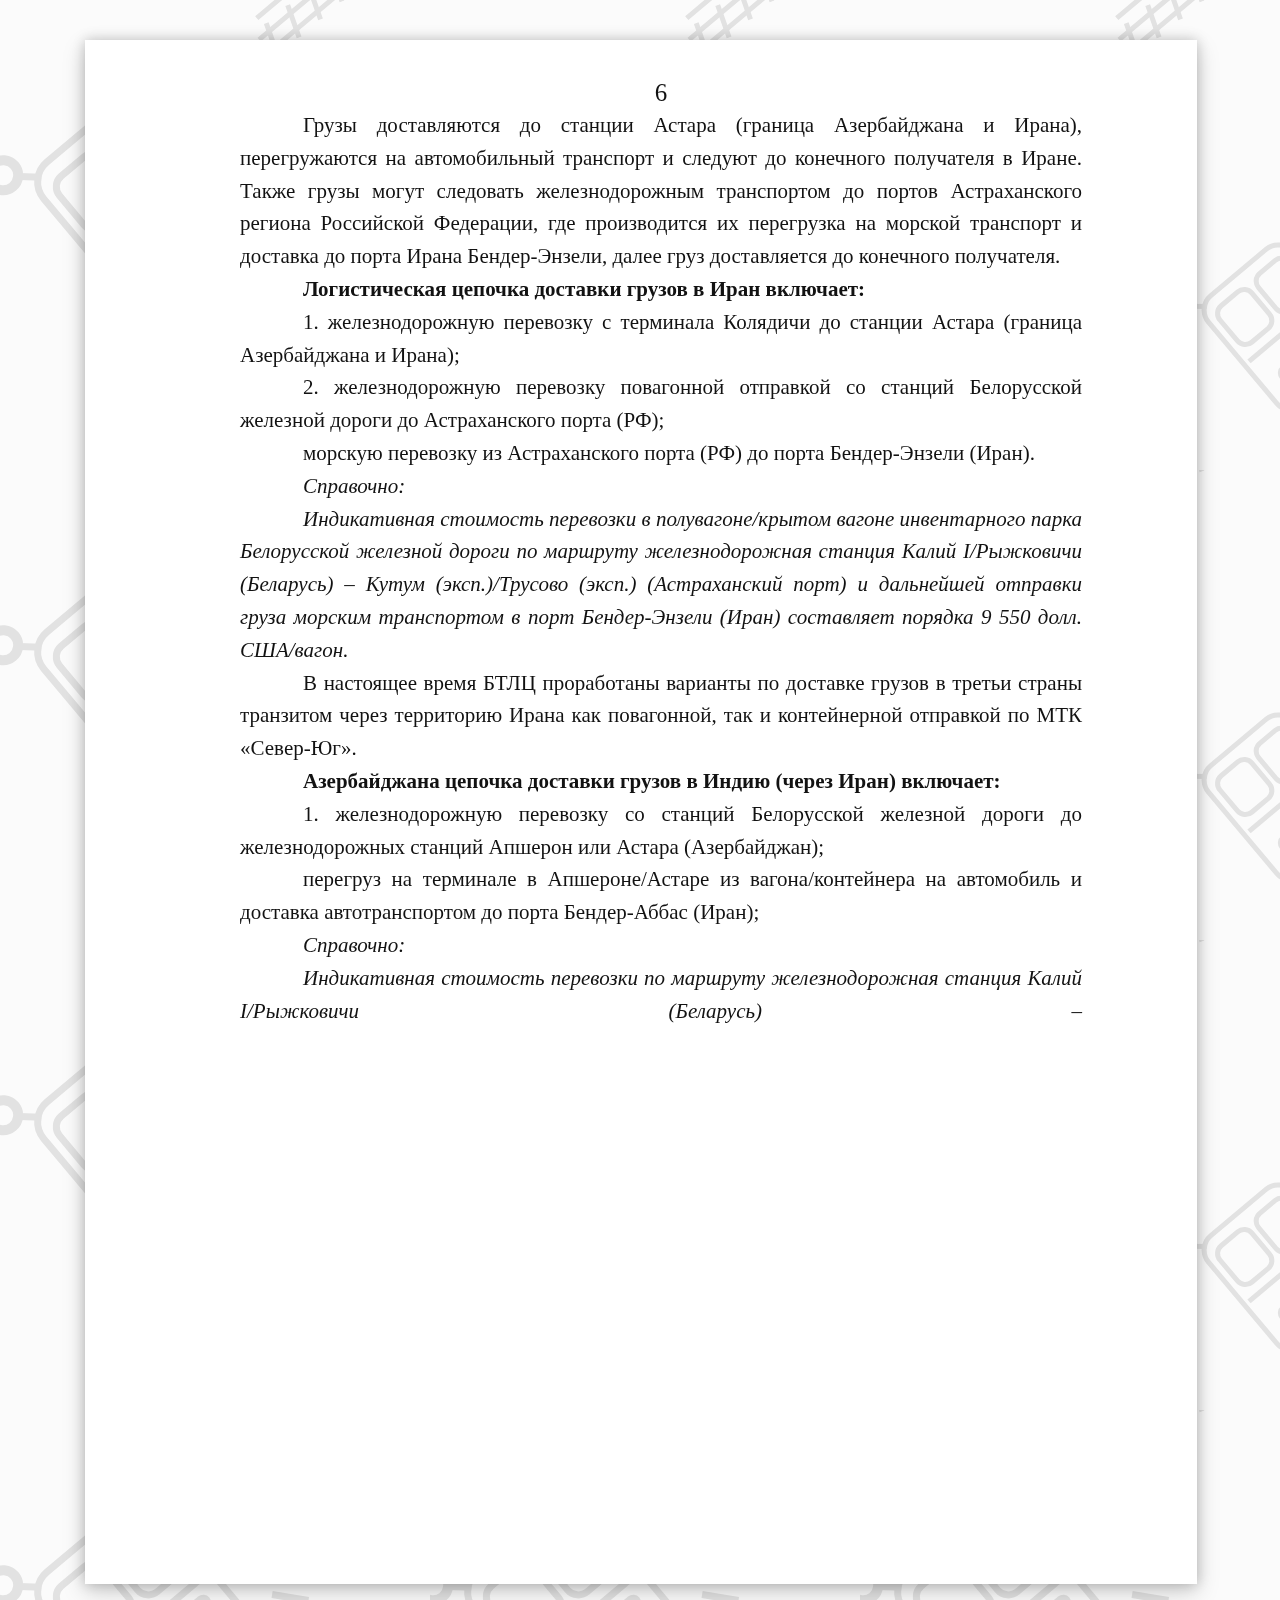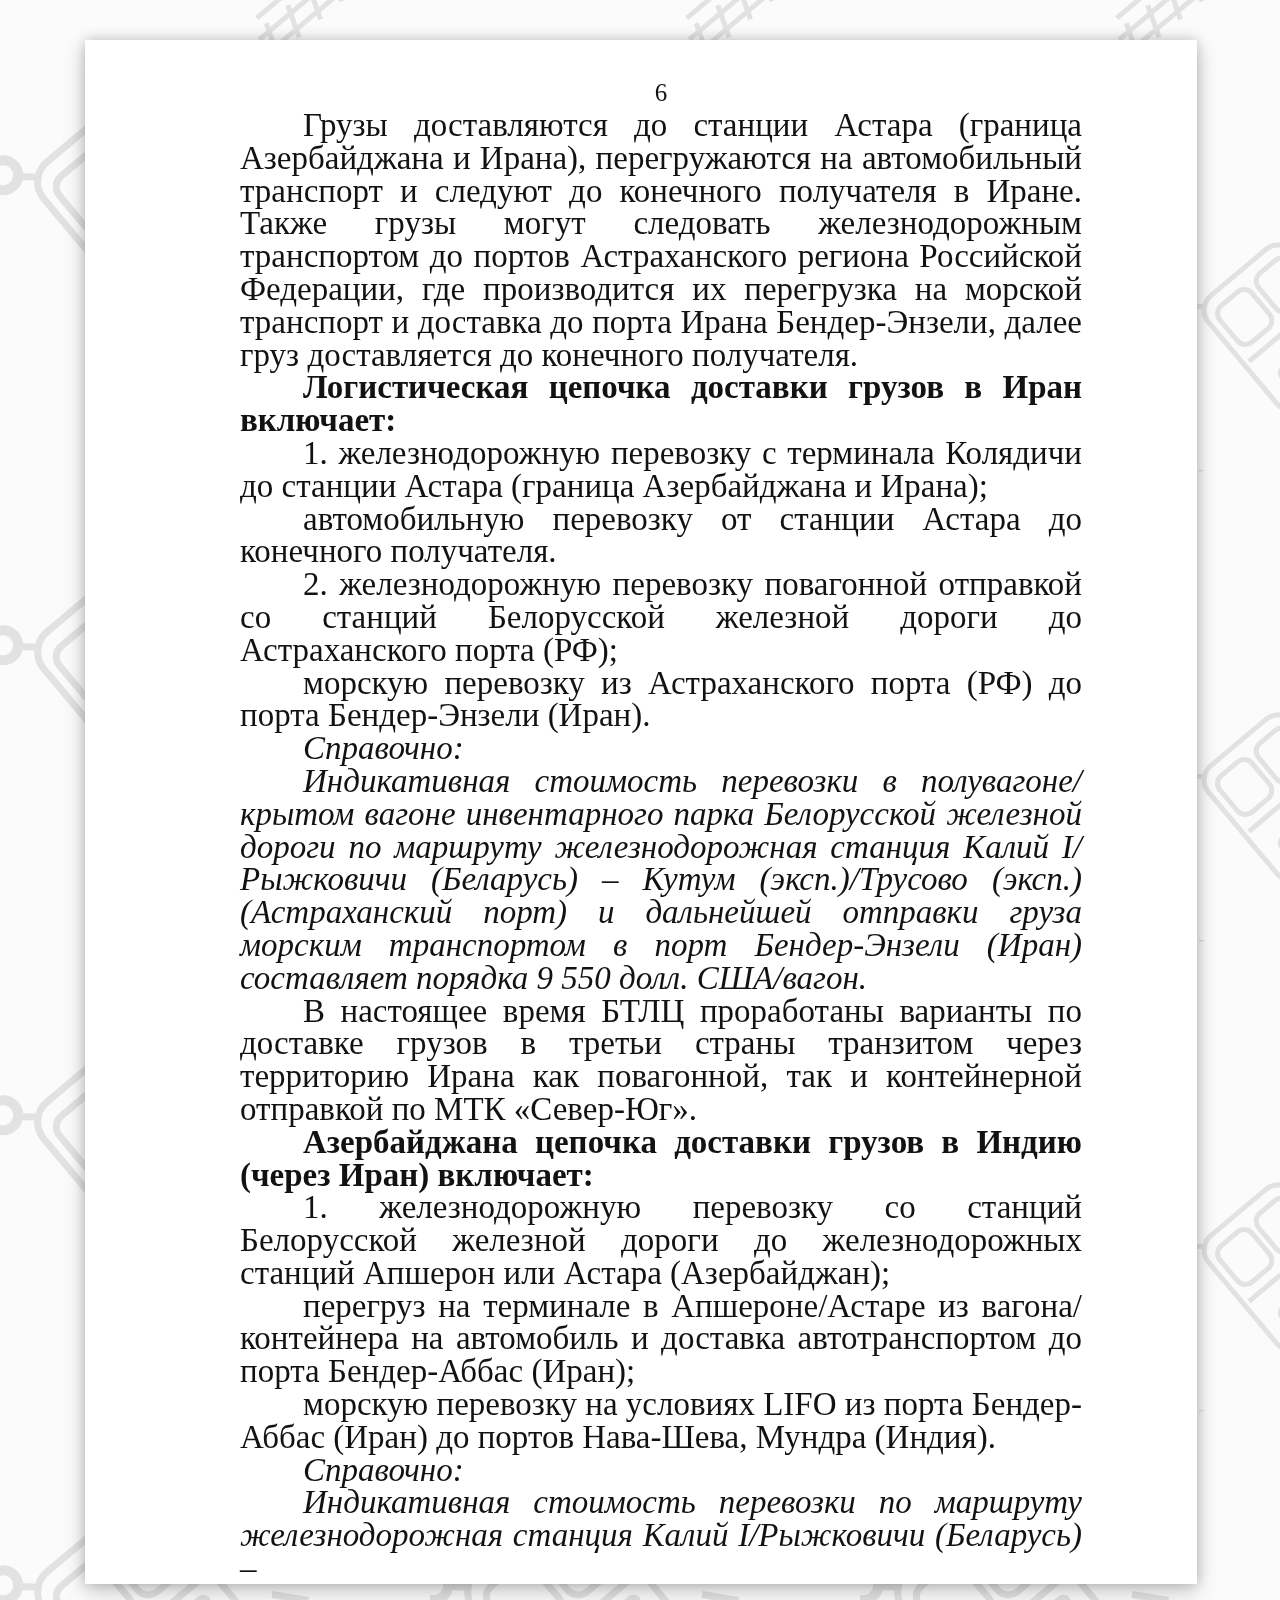--- a/index.html
+++ b/index.html
@@ -31,21 +31,21 @@
 
   .page-num {
     text-align: center;
     font-size: 25px;
     line-height: 33px;
     height: 33px;
   }
 
   .doc p {
     margin: 0;
-    font-size: 33px;
+    font-size: 21px;
     line-height: 32.8px;
     text-align: justify;
     text-indent: 63px;
     hyphens: none;
   }
   .doc p.p-bold   { font-weight: bold; }
   .doc p.p-italic { font-style: italic; }
   .doc p.stretch  { text-align-last: justify; }
 </style>
 </head>
@@ -85,28 +85,26 @@
     <rect width="1280" height="1600" fill="#fbfbfb"></rect>
     <rect width="1280" height="1600" fill="url(#wm-tile)"></rect>
   </svg>
 
   <div class="paper">
     <div class="page-num">6</div>
     <div class="doc">
       <p>Грузы доставляются до станции Астара (граница Азербайджана и Ирана), перегружаются на автомобильный транспорт и следуют до конечного получателя в Иране. Также грузы могут следовать железнодорожным транспортом до портов Астраханского региона Российской Федерации, где производится их перегрузка на морской транспорт и доставка до порта Ирана Бендер-Энзели, далее груз доставляется до конечного получателя.</p>
       <p class="p-bold">Логистическая цепочка доставки грузов в Иран включает:</p>
       <p>1. железнодорожную перевозку с терминала Колядичи до станции Астара (граница Азербайджана и Ирана);</p>
-      <p>автомобильную перевозку от станции Астара до конечного получателя.</p>
       <p>2. железнодорожную перевозку повагонной отправкой со станций Белорусской железной дороги до Астраханского порта (РФ);</p>
       <p>морскую перевозку из Астраханского порта (РФ) до порта Бендер-Энзели (Иран).</p>
       <p class="p-italic">Справочно:</p>
       <p class="p-italic">Индикативная стоимость перевозки в полувагоне/крытом вагоне инвентарного парка Белорусской железной дороги по маршруту железнодорожная станция Калий I/Рыжковичи (Беларусь) – Кутум (эксп.)/Трусово (эксп.) (Астраханский порт) и дальнейшей отправки груза морским транспортом в порт Бендер-Энзели (Иран) составляет порядка 9 550 долл. США/вагон.</p>
       <p>В настоящее время БТЛЦ проработаны варианты по доставке грузов в третьи страны транзитом через территорию Ирана как повагонной, так и контейнерной отправкой по МТК «Север-Юг».</p>
       <p class="p-bold">Азербайджана цепочка доставки грузов в Индию (через Иран) включает:</p>
       <p>1. железнодорожную перевозку со станций Белорусской железной дороги до железнодорожных станций Апшерон или Астара (Азербайджан);</p>
       <p>перегруз на терминале в Апшероне/Астаре из вагона/контейнера на автомобиль и доставка автотранспортом до порта Бендер-Аббас (Иран);</p>
-      <p>морскую перевозку на условиях LIFO из порта Бендер-Аббас (Иран) до портов Нава-Шева, Мундра (Индия).</p>
       <p class="p-italic">Справочно:</p>
       <p class="p-italic stretch">Индикативная стоимость перевозки по маршруту железнодорожная станция Калий I/Рыжковичи (Беларусь) –</p>
     </div>
   </div>
 
 </div>
 
 </body></html>

